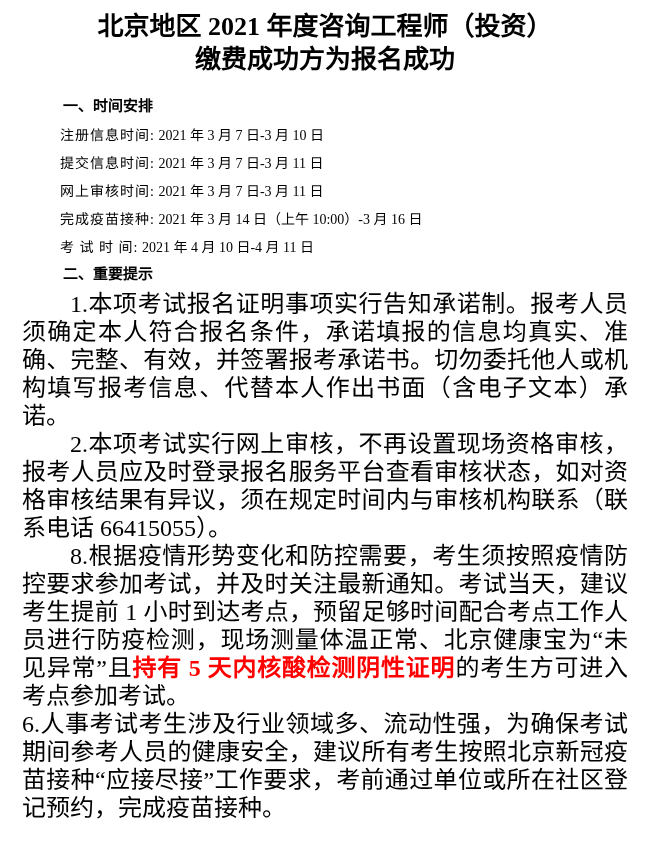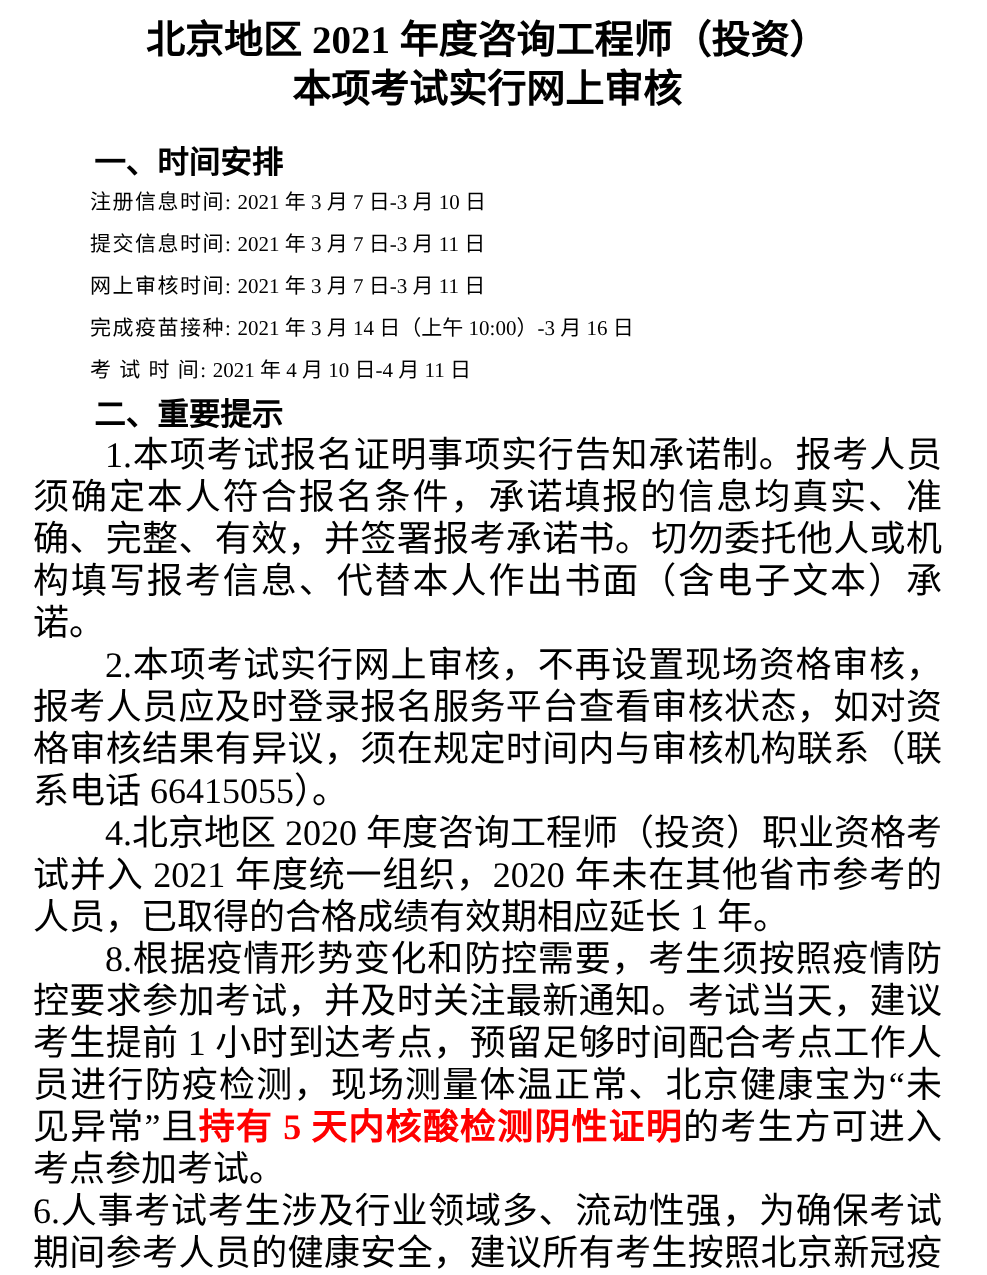--- a/index.html
+++ b/index.html
@@ -21,23 +21,23 @@
     font-family: "Liberation Serif", "DejaVu Serif", serif;
   }
   .doc-title {
     text-align: center;
     font-weight: 700;
     font-size: 26px;
     line-height: 33px;
     font-family: "Liberation Serif", "DejaVu Serif", serif;
   }
   .section-heading {
-    font-family: Liberation Serif, serif;
+    font-family: Liberation Mono, monospace;
     font-weight: 700;
-    font-size: 21px;
+    font-size: 15px;
     line-height: 28px;
     padding-left: 41px;
     margin: 0;
   }
   .heading-1 {
     margin-top: 18px;
   }
   .schedule {
     margin: 0;
     padding: 0;
@@ -69,21 +69,21 @@
     font-weight: 700;
   }
 </style>
 </head>
 <body>
 
 <div class="doc">
 
   <div class="doc-title">
     <div>北京地区 2021 年度咨询工程师（投资）</div>
-    <div>本项考试实行网上审核</div>
+    <div>缴费成功方为报名成功</div>
   </div>
 
   <h2 class="section-heading heading-1">一、时间安排</h2>
 
   <div class="schedule">
     <div class="schedule-row">
       <span class="schedule-label">注册信息时间:</span>
       <span class="schedule-value">2021 年 3 月 7 日-3 月 10 日</span>
     </div>
     <div class="schedule-row">
@@ -102,18 +102,17 @@
       <span class="schedule-label">考 试 时 间:</span>
       <span class="schedule-value">2021 年 4 月 10 日-4 月 11 日</span>
     </div>
   </div>
 
   <h2 class="section-heading">二、重要提示</h2>
 
   <div class="notice-paragraphs">
     <p class="para"><span>1.本项考试报名证明事项实行告知承诺制。报考人员须确定本人符合报名条件，承诺填报的信息均真实、准确、完整、有效，并签署报考承诺书。切勿委托他人或机构填写报考信息、代替本人作出书面（含电子文本）承诺。</span></p>
     <p class="para"><span>2.本项考试实行网上审核，不再设置现场资格审核，报考人员应及时登录报名服务平台查看审核状态，如对资格审核结果有异议，须在规定时间内与审核机构联系（联系电话 66415055）。</span></p>
-    <p class="para"><span>4.北京地区 2020 年度咨询工程师（投资）职业资格考试并入 2021 年度统一组织，2020 年未在其他省市参考的人员，已取得的合格成绩有效期相应延长 1 年。</span></p>
     <p class="para"><span>8.根据疫情形势变化和防控需要，考生须按照疫情防控要求参加考试，并及时关注最新通知。考试当天，建议考生提前 1 小时到达考点，预留足够时间配合考点工作人员进行防疫检测，现场测量体温正常、北京健康宝为“未见异常”且</span><span class="highlight-red">持有 5 天内核酸检测阴性证明</span><span>的考生方可进入考点参加考试。</span></p>
     <p class="para no-indent"><span>6.人事考试考生涉及行业领域多、流动性强，为确保考试期间参考人员的健康安全，建议所有考生按照北京新冠疫苗接种“应接尽接”工作要求，考前通过单位或所在社区登记预约，完成疫苗接种。</span></p>
   </div>
 
 </div>
 
 </body></html>

